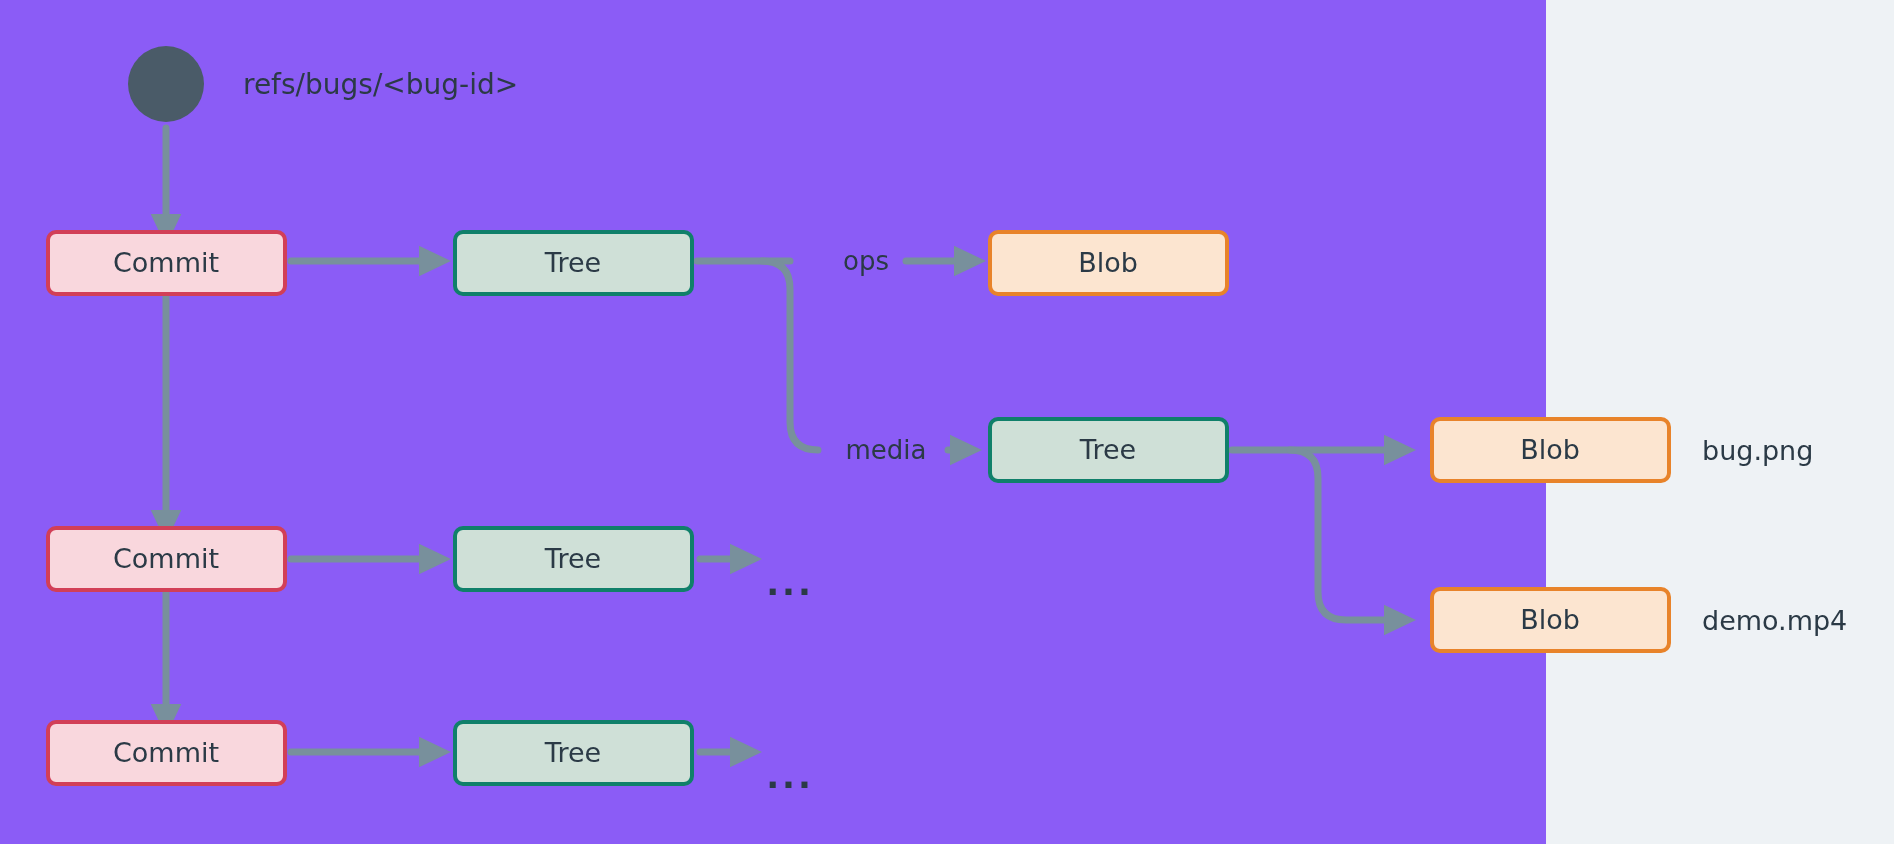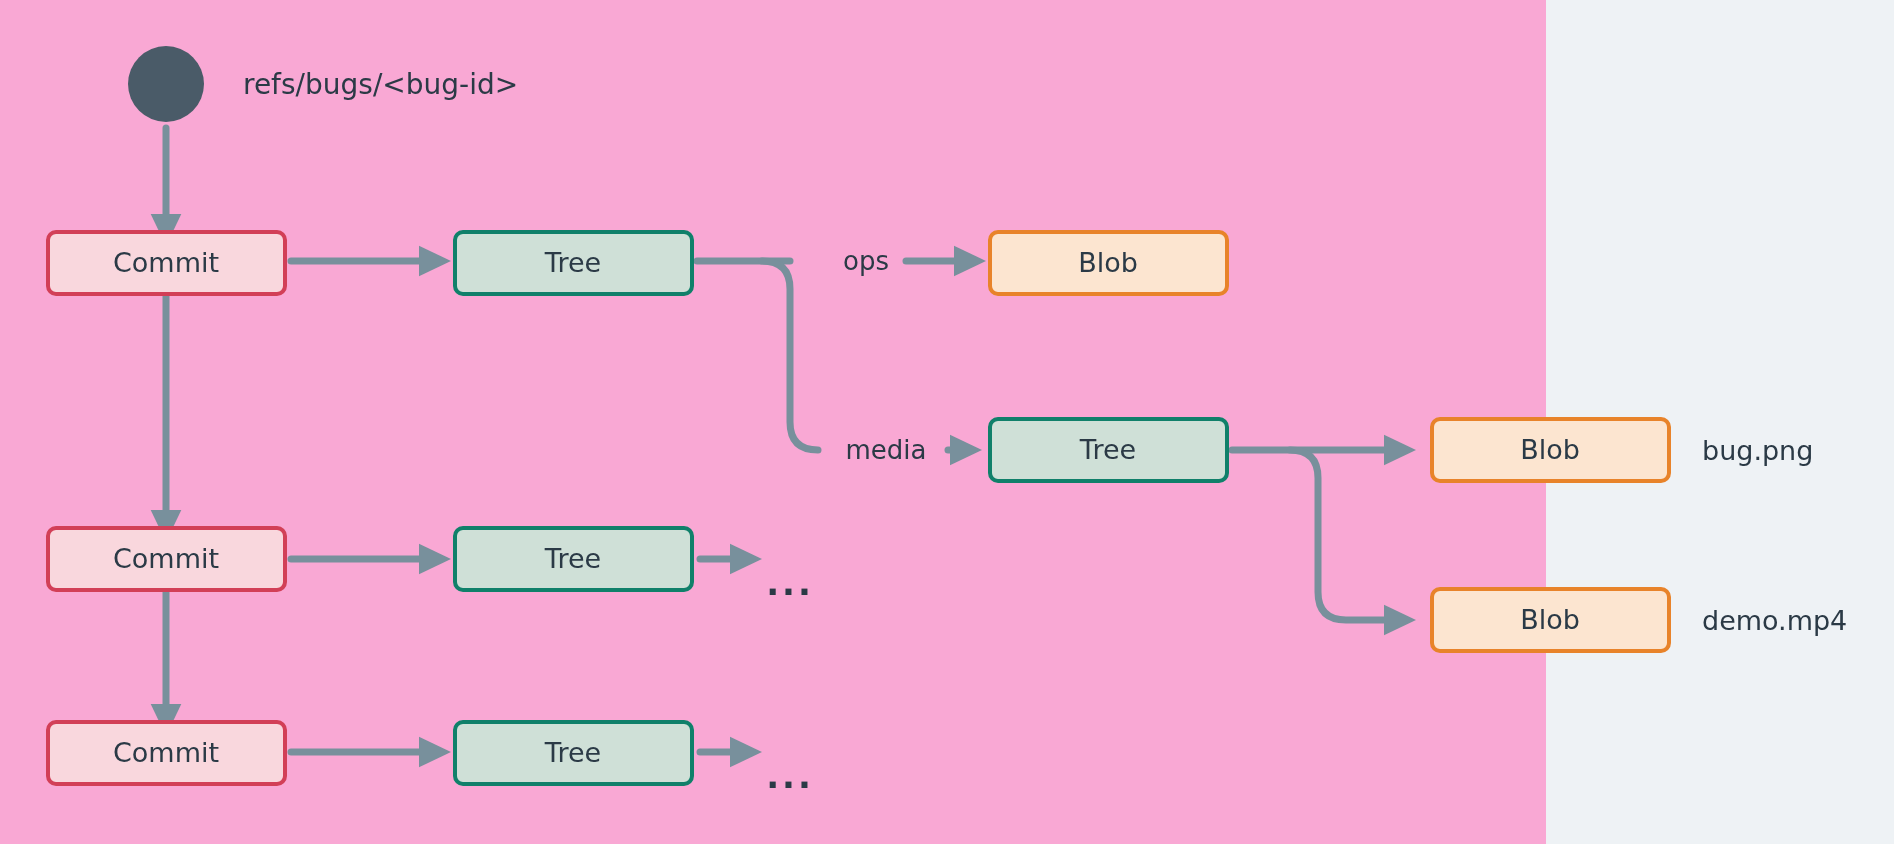--- a/index.html
+++ b/index.html
@@ -10,21 +10,21 @@
   body {
     width: 1894px;
     height: 844px;
     overflow: hidden;
     font-family: "DejaVu Sans", sans-serif;
   }
   #diagram-root {
     position: relative;
     width: 1546px;
     height: 844px;
-    background: #f9a8d4;
+    background: #8b5cf6;
   }
   svg#graph {
     position: absolute;
     top: 0;
     left: 0;
     width: 1894px;
     height: 844px;
     display: block;
   }
   .node-label {

